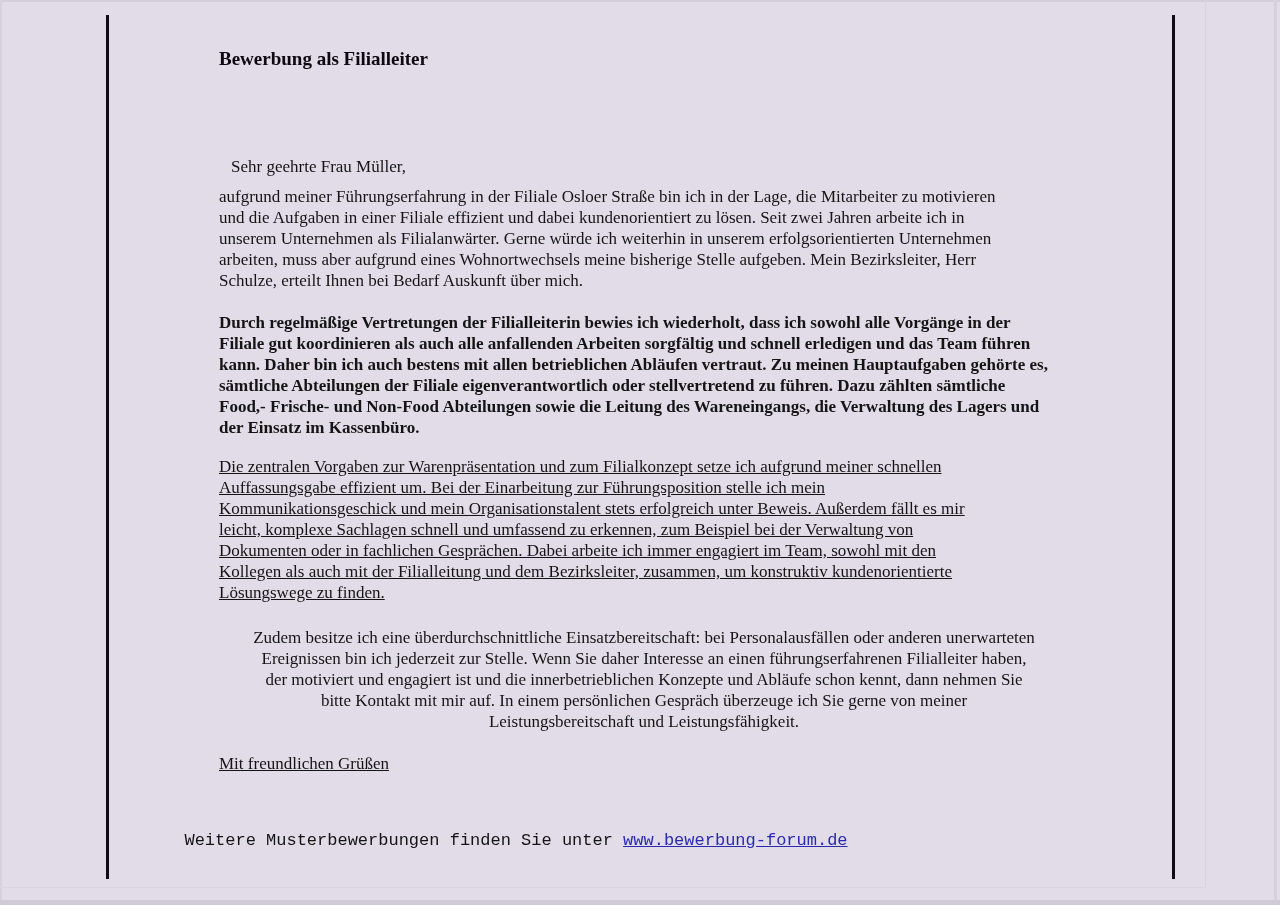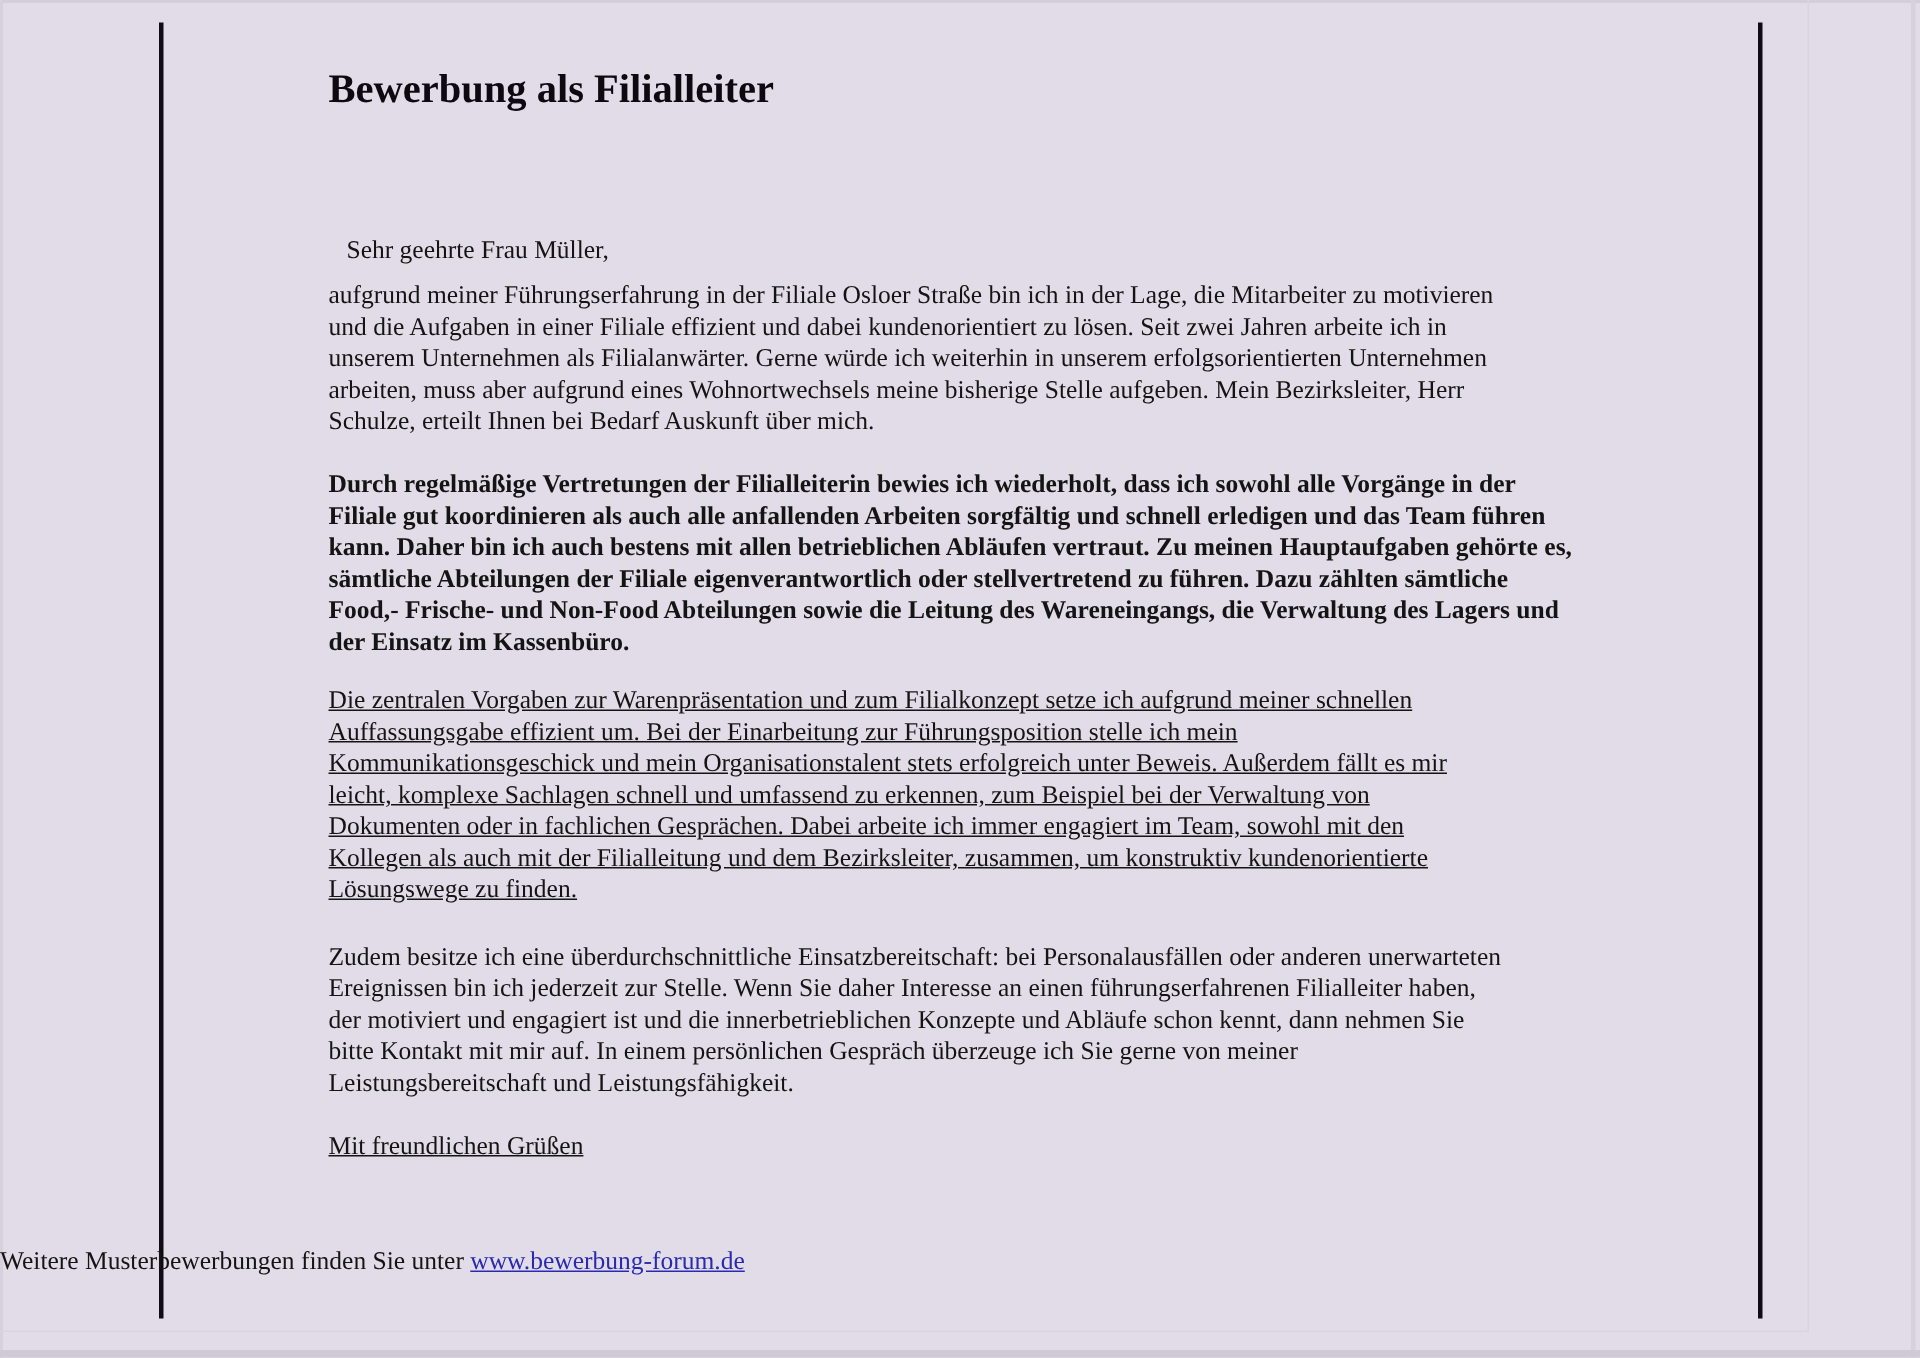--- a/index.html
+++ b/index.html
@@ -49,21 +49,21 @@
 
     .page {
       position: absolute;
       left: 219px;
       top: 40px;
       width: 850px;
     }
     .title {
       font-family: "Liberation Serif", "DejaVu Serif", serif;
       font-weight: bold;
-      font-size: 27px;
+      font-size: 19px;
       margin: 0;
       line-height: 38px;
       color: #0c0a10;
     }
     .salutation {
       position: absolute;
       top: 104px;
       left: 0;
       font-size: 17px;
       line-height: 21px;
@@ -74,38 +74,40 @@
       left: 0;
       width: 850px;
       font-size: 17px;
       line-height: 21px;
       margin: 0;
       white-space: pre-line;
     }
     .p1 { top: 146px; }
     .p2 { top: 272px; font-weight: bold; }
     .p3 { top: 416px; text-decoration: underline; }
-    .p4 { top: 587px; }
+    .p4 { top: 587px; text-align: center; }
     .closing {
       position: absolute;
       top: 713px;
       left: 0;
       font-size: 17px;
       line-height: 21px;
       margin: 0;
       text-decoration: underline;
     }
     .footer {
       position: absolute;
       left: 0;
       top: 830px;
       width: 1032px;
+      text-align: center;
       font-size: 17px;
       line-height: 21px;
       color: #141414;
+      font-family: Liberation Mono, monospace;
     }
     .footer a {
       color: #2a2ab0;
       text-decoration: underline;
     }
   </style>
 </head>
 <body>
 
 <div class="frame-top"></div>

